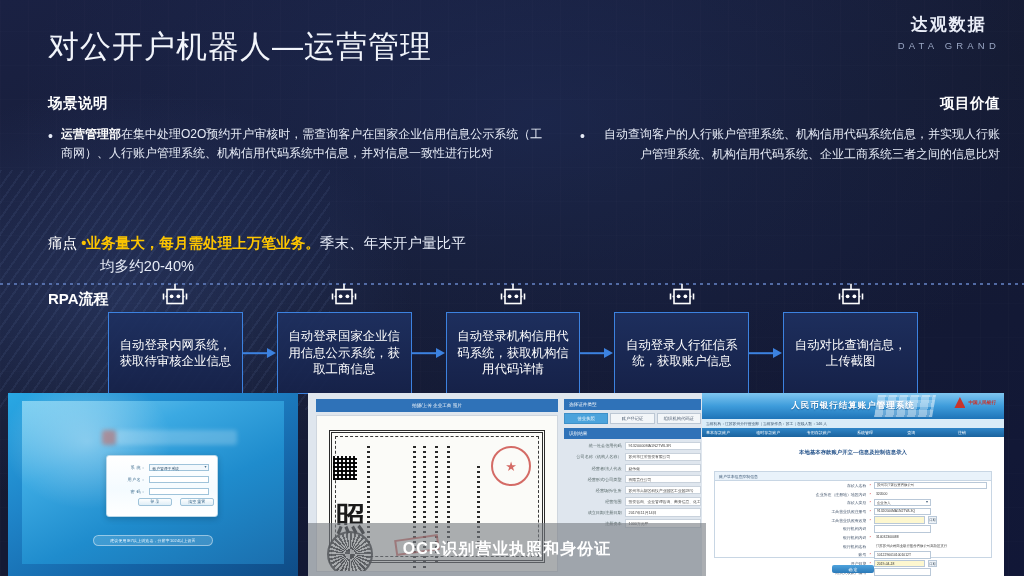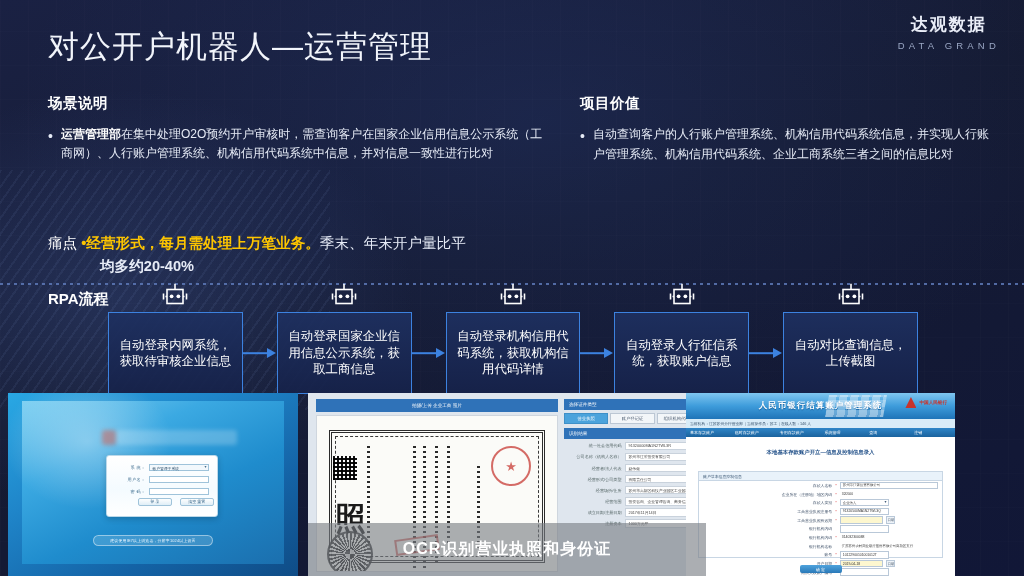--- a/index.html
+++ b/index.html
@@ -38,34 +38,34 @@
   .logo-en{ font-size:9.5px; letter-spacing:4.2px; color:#9aa7c4; margin-top:5px; }
 
   
   .title{
     position:absolute; left:48px; top:26px;
     font-size:31px; color:#f2f5fb; letter-spacing:1px; font-weight:400;
   }
 
   
   .col-l{ position:absolute; left:48px; top:94px; width:500px; }
-  .col-r{ position:absolute; left:580px; top:94px; width:420px; }
+  .col-r{ position:absolute; left:580px; top:94px; width:420px;text-align:right; }
   .sec-h{ font-size:14.5px; font-weight:bold; color:#ffffff; letter-spacing:.5px; }
   .bul{ position:relative; padding-left:13px; font-size:12px; line-height:1.62; color:#e6ebf6; margin-top:12px; }
   .bul::before{ content:"•"; position:absolute; left:0; top:0; color:#e6ebf6; font-size:14px;}
   .bul b{ font-weight:bold; color:#ffffff; }
   .col-r .bul{ line-height:1.66; }
   .col-r .bul + .bul{ margin-top:9px; }
 
   
   .pain{ position:absolute; left:48px; top:232px; width:520px; font-size:14.6px; line-height:1.6; }
   .pain-lbl{ font-weight:normal; color:#ffffff;text-align:right; }
   .pain-hl{ color:#fcc400; font-weight:bold; }
   .pain-rest{ color:#e6ebf6; }
-  .pain-l2{ margin-left:52px; color:#e6ebf6;font-weight:bold; }
+  .pain-l2{ margin-left:52px; color:#e6ebf6; }
 
   
   .divider{
     position:absolute; left:0; top:283px; width:1024px; height:2px;
     background-image:repeating-linear-gradient(90deg,#5d79b8 0 3px, transparent 3px 7px);
     opacity:.85;
   }
 
   
   .rpa-lbl{ position:absolute; left:48px; top:290px; font-size:15px; font-weight:bold; color:#ffffff; }
@@ -88,21 +88,21 @@
     border-left:9px solid #3c82e0; border-top:5px solid transparent; border-bottom:5px solid transparent;
     transform:translateY(-50%);
   }
   .bot{ position:absolute; left:50%; top:-29px; transform:translateX(-50%); }
 
   
   .shots{ position:absolute; left:0; top:393px; width:1024px; height:183px; }
   .shot{ position:absolute; top:0; height:183px; overflow:hidden; }
   .s1{ left:8px; width:290px; background:linear-gradient(150deg,#29a8e4 0%,#1f85c9 35%,#1463a6 70%,#0f4c86 100%); }
   .s2{ left:308px; width:398px; background:#dfe6ee; }
-  .s3{ left:686px; width:269px; background:#0d3f76; }
+  .s3{ left:702px; width:302px; background:#0d3f76; }
 
   
   .win1{ position:absolute; left:14px; top:8px; right:14px; bottom:12px;
          background:linear-gradient(155deg,#7fd0f2 0%,#3ba9e2 30%,#1f8ccd 60%,#1b6fae 100%); }
   .win1 .glow{ position:absolute; left:-10%; top:-20%; width:70%; height:90%;
                background:radial-gradient(ellipse at center, rgba(255,255,255,.35), rgba(255,255,255,0) 65%); }
   .w1-head{ position:absolute; left:36%; top:18%; width:46%; height:9%;
             background:rgba(255,255,255,.22); filter:blur(2px); border-radius:3px;}
   .w1-head::before{ content:""; position:absolute; left:-14px; top:0; width:14px; height:100%;
             background:rgba(226,80,60,.45); border-radius:3px;}
@@ -216,21 +216,21 @@
 
   <div class="title">对公开户机器人—运营管理</div>
 
   <div class="col-l">
     <div class="sec-h">场景说明</div>
     <div class="bul"><b>运营管理部</b><span>在集中处理O2O预约开户审核时，需查询客户在国家企业信用信息公示系统（工商网）、人行账户管理系统、机构信用代码系统中信息，并对信息一致性进行比对</span></div>
   </div>
 
   <div class="pain">
     <span class="pain-lbl">痛点</span>
-    <span class="pain-hl">•经营形式，每月需处理上万笔业务。</span><span class="pain-rest">季末、年末开户量比平</span>
+    <span class="pain-hl">•业务量大，每月需处理上万笔业务。</span><span class="pain-rest">季末、年末开户量比平</span>
     <div class="pain-l2">均多约20-40%</div>
   </div>
 
   <div class="col-r">
     <div class="sec-h">项目价值</div>
     <div class="bul">自动查询客户的人行账户管理系统、机构信用代码系统信息，并实现人行账户管理系统、机构信用代码系统、企业工商系统三者之间的信息比对</div>
   </div>
 
   <div class="divider"></div>
 

